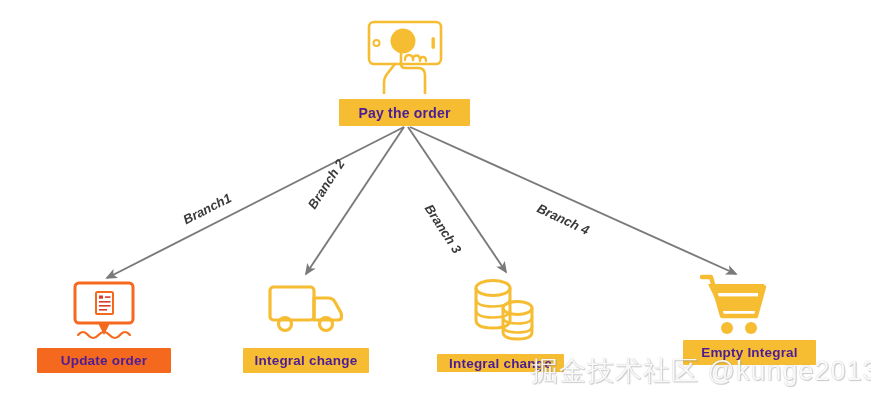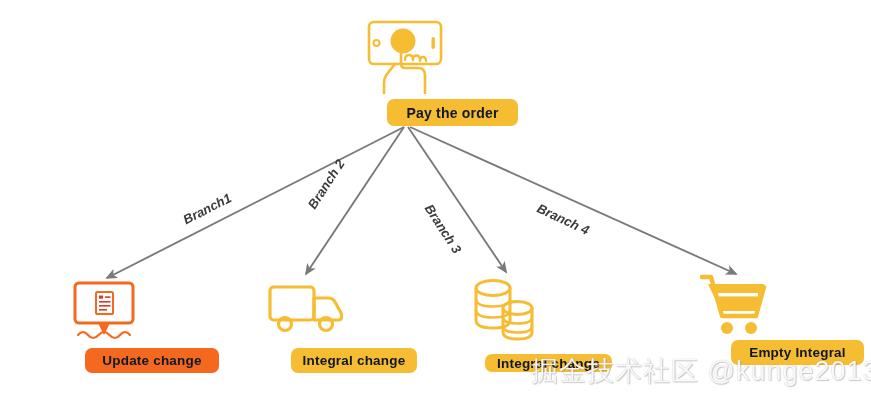--- a/index.html
+++ b/index.html
@@ -25,27 +25,26 @@
     height: 400px;
   }
   .icon-box {
     position: absolute;
   }
   .pill {
     position: absolute;
     display: flex;
     align-items: center;
     justify-content: center;
-    border-radius: 7px;
-    color: #0f172a;
+    border-radius: 1px;
+    color: #4c1d95;
     font-weight: bold;
     letter-spacing: 0.2px;
     white-space: nowrap;
     box-sizing: border-box;
-    margin-left: 48px;
   }
   .pill-amber { background: #f6bd33; }
   .pill-orange { background: #f4691d; }
   .branch-label {
     position: absolute;
     color: #3a3a3a;
     font-size: 13px;
     font-style: italic;
     font-weight: 600;
     white-space: nowrap;
@@ -126,21 +125,21 @@
       <rect x="33" y="24" width="11.5" height="1.6" fill="#d93b2b"></rect>
       <rect x="33" y="28" width="8" height="1.6" fill="#d93b2b"></rect>
 
       <path d="M32.5 43 L38 54 L43.5 43 Z" fill="#f4691d"></path>
 
       <path d="M12 54 Q17 48 22 54 Q27 60 32.5 54 Q38 48 43.5 54 Q49 60 54 54 Q59 48 64 54" fill="none" stroke="#f4691d" stroke-width="2.2" stroke-linecap="round"></path>
     </svg>
   </div>
 
   <div class="pill pill-orange" style="left:37px; top:348px; width:134px; height:25px; font-size:13.5px;">
-    <span>Update change</span>
+    <span>Update order</span>
   </div>
 
   <div class="icon-box" style="left:265px; top:281px; width:84px; height:62px;">
     <svg viewBox="0 0 84 62" width="84" height="62">
 
       <rect x="5" y="6" width="44" height="33" rx="3.5" ry="3.5" fill="none" stroke="#f6bd33" stroke-width="3.2"></rect>
 
       <path d="M49 17 L63 17 Q68 17 70 21 L75 30 Q76.5 32 76.5 35 L76.5 36 Q76.5 39 73 39 L49 39 Z" fill="none" stroke="#f6bd33" stroke-width="3.2" stroke-linejoin="round"></path>
 
       <circle cx="20" cy="43" r="6.5" fill="none" stroke="#f6bd33" stroke-width="3.2"></circle>

